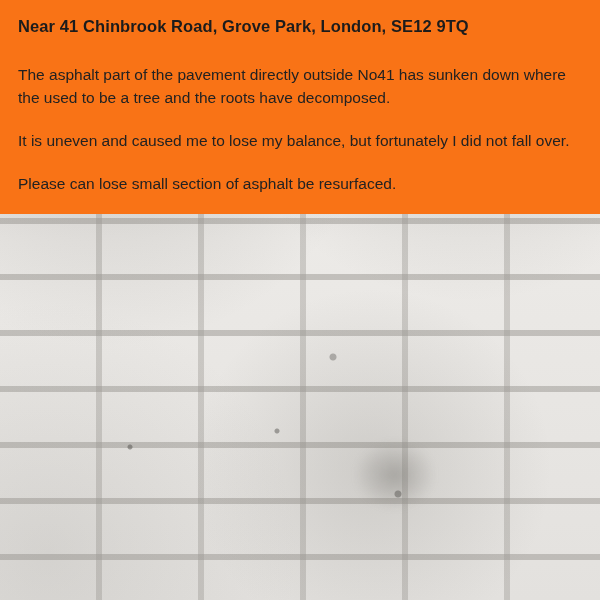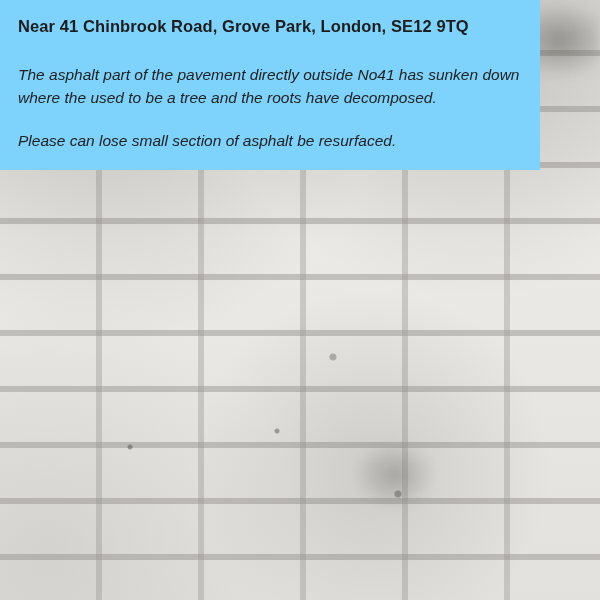--- a/index.html
+++ b/index.html
@@ -85,56 +85,56 @@
       radial-gradient(circle at 130px 447px, rgba(90,88,84,0.55) 0 2px, rgba(0,0,0,0) 3px),
       radial-gradient(circle at 277px 431px, rgba(90,88,84,0.50) 0 2px, rgba(0,0,0,0) 3px),
       radial-gradient(circle at 333px 357px, rgba(90,88,84,0.40) 0 3px, rgba(0,0,0,0) 4px),
       radial-gradient(circle at 398px 494px, rgba(80,78,74,0.45) 0 3px, rgba(0,0,0,0) 4px);
   }
 
   
   .overlay {
     position: absolute;
     top: 0; left: 0;
-    width: 540px;
-    background: #7dd3fc;
+    width: 600px;
+    background: #f97316;
     padding: 16px 18px 18px 18px;
     box-sizing: border-box;
   }
   .overlay-heading {
     font-size: 16.5px;
     font-weight: bold;
     color: #1c1c1c;
     line-height: 1.25;
     margin: 0 0 26px 0;
     letter-spacing: 0.1px;
   }
   .overlay-body p {
     font-size: 15.5px;
     line-height: 1.5;
     color: #222222;
     margin: 0 0 20px 0;
-    font-style: italic;
   }
   .overlay-body p:last-child {
     margin-bottom: 0;
   }
 </style>
 </head>
 <body>
 
 <div class="report-card">
 
   <div class="photo-bg"></div>
   <div class="photo-top-shadow"></div>
   <div class="photo-patch"></div>
   <div class="photo-specks"></div>
 
   <div class="overlay">
     <h1 class="overlay-heading">Near 41 Chinbrook Road, Grove Park, London, SE12 9TQ</h1>
 
     <div class="overlay-body">
       <p>The asphalt part of the pavement directly outside No41 has sunken down where the used to be a tree and the roots have decomposed.</p>
+      <p>It is uneven and caused me to lose my balance, but fortunately I did not fall over.</p>
       <p>Please can lose small section of asphalt be resurfaced.</p>
     </div>
   </div>
 
 </div>
 
 </body></html>

